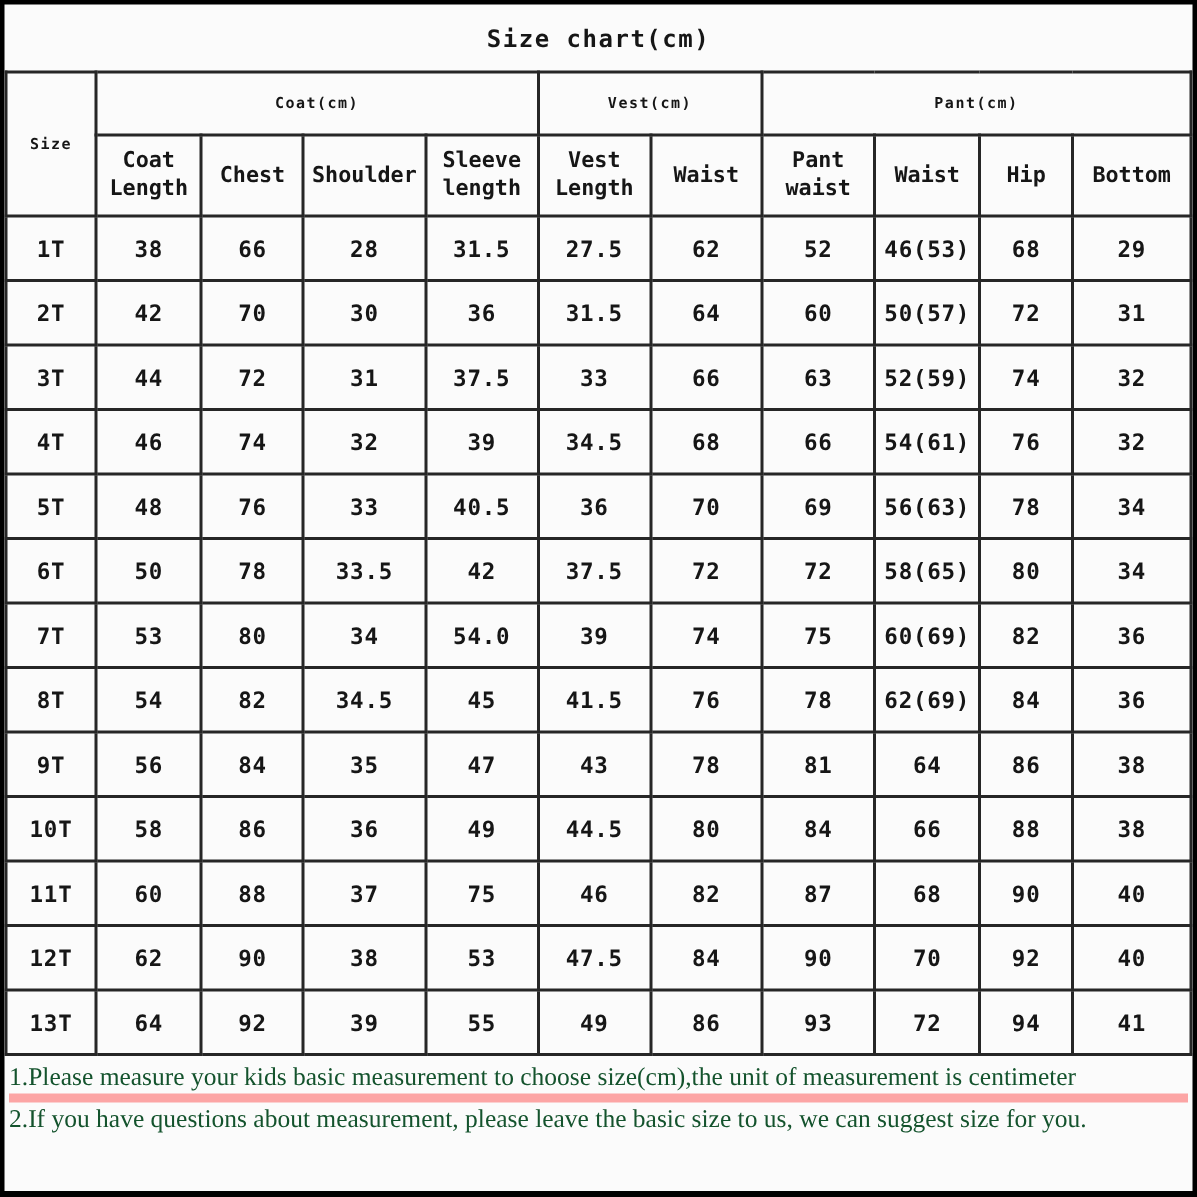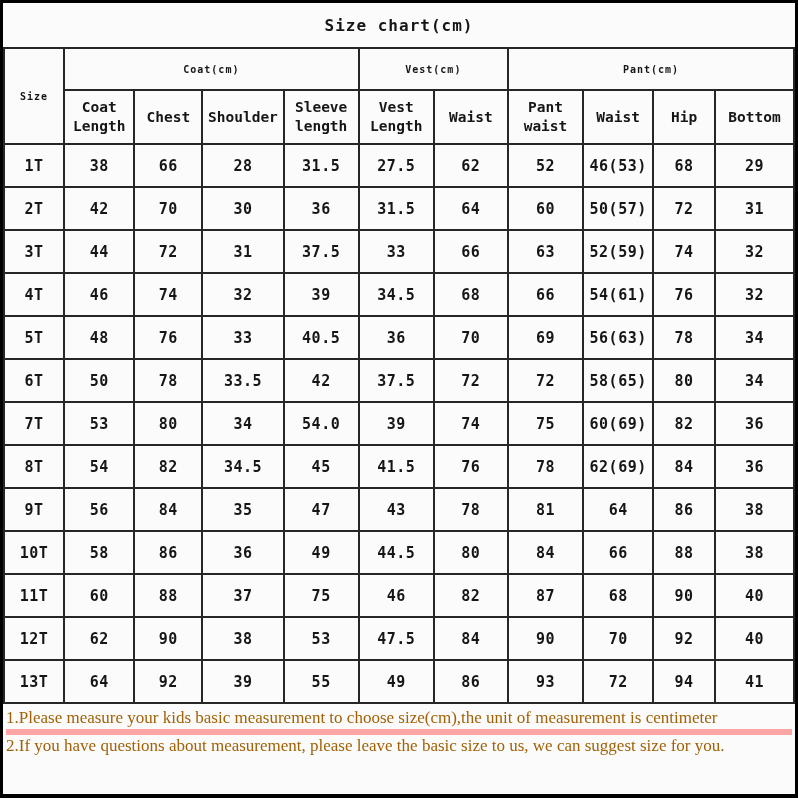--- a/index.html
+++ b/index.html
@@ -42,21 +42,21 @@
   }
   .size-table thead tr.group-row th { height: 40px; font-size: 10px; letter-spacing: 1px; }
   .size-table thead tr.sub-row th { height: 52px; font-size: 14.5px; line-height: 1.3; }
   .size-table th.corner { font-size: 15px; letter-spacing: 1px; }
   .size-table tbody td { height: 41px; font-size: 15px; letter-spacing: 0.5px; }
   .notes {
     flex: 1 1 auto;
     font-family: "Liberation Serif", "DejaVu Serif", serif;
     font-weight: normal;
     font-size: 17px;
-    color: #a16207;
+    color: #14532d;
     padding: 3px 3px 0 3px;
   }
   .note-line {
     line-height: 22px;
     white-space: nowrap;
     overflow: hidden;
   }
   .note-line.divided { border-top: 6px solid #fca5a5; }
 </style>
 </head>

